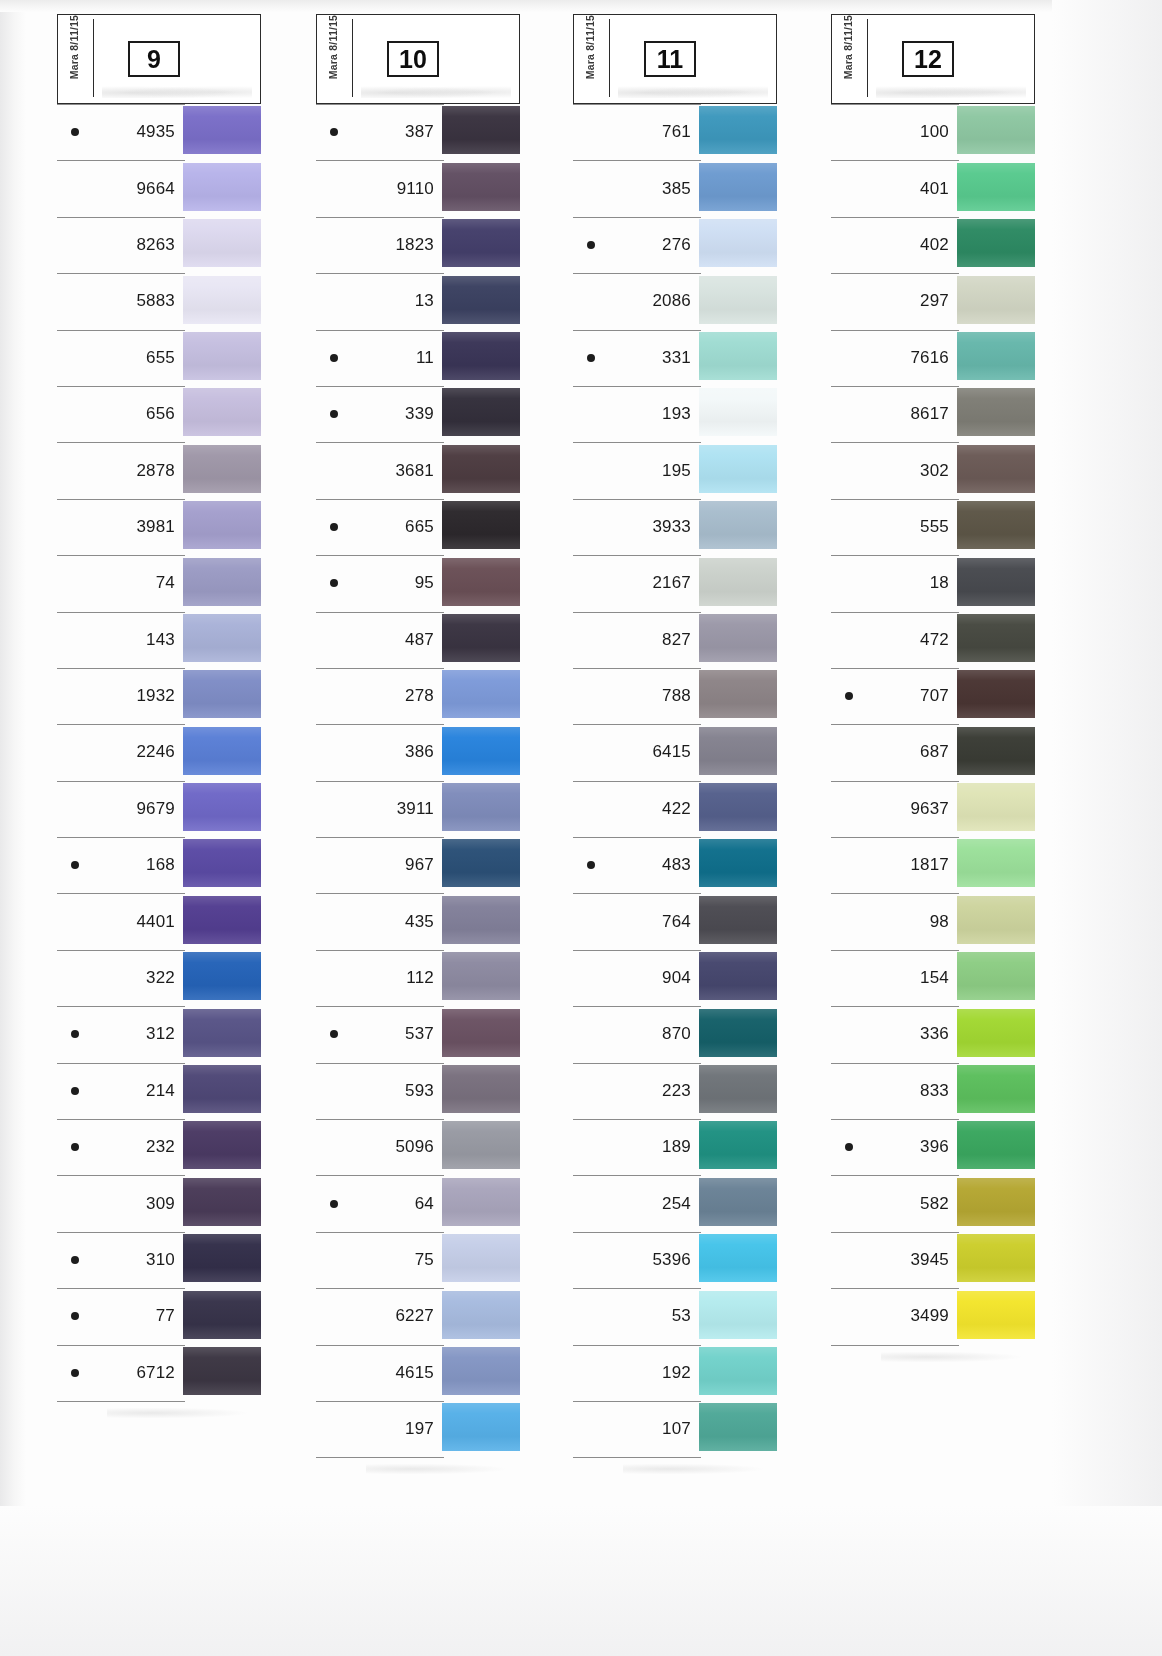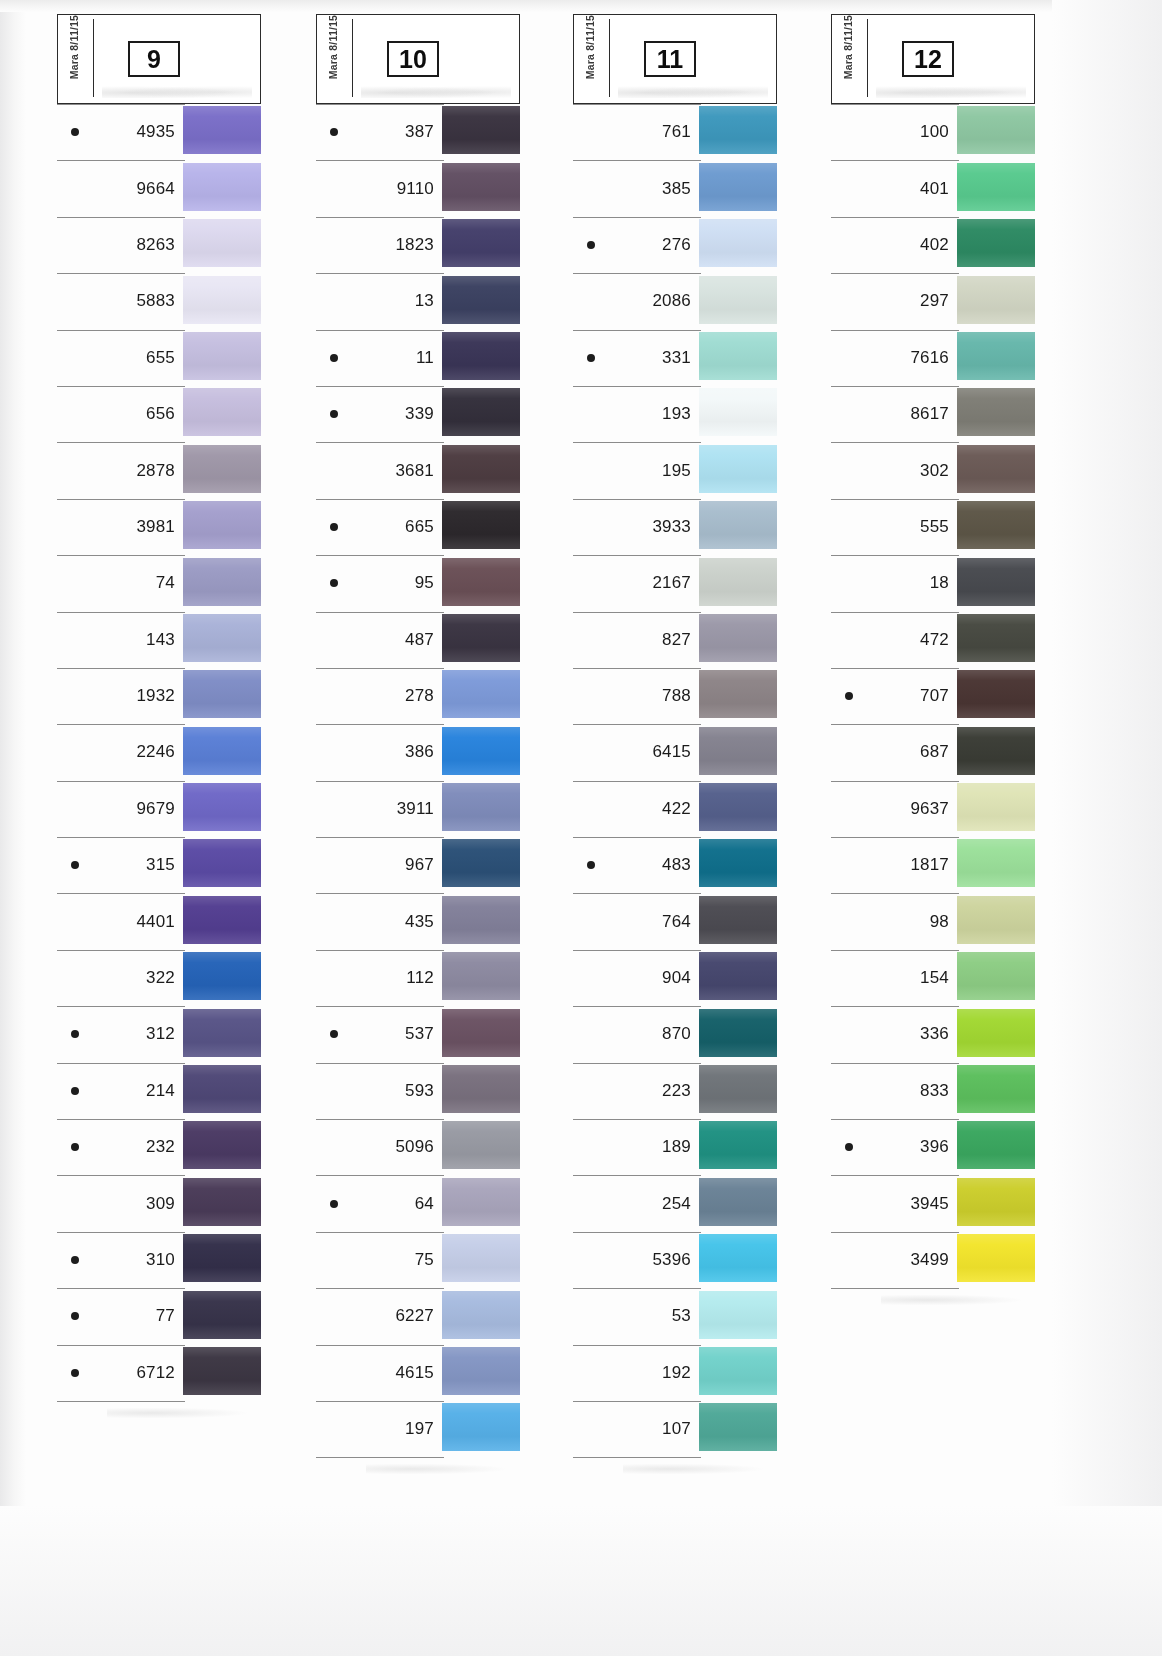--- a/index.html
+++ b/index.html
@@ -316,21 +316,21 @@
             <div class="row-rule"></div>
             <div class="row-label-wrap">
               <span class="row-code">9679</span>
             </div>
             <div class="row-swatch" style="background: rgb(111, 104, 199);"></div>
           </div>
           <div class="swatch-row">
             <div class="row-rule"></div>
             <div class="row-label-wrap">
               <span class="row-bullet"></span>
-              <span class="row-code">315</span>
+              <span class="row-code">168</span>
             </div>
             <div class="row-swatch" style="background: rgb(91, 75, 165);"></div>
           </div>
           <div class="swatch-row">
             <div class="row-rule"></div>
             <div class="row-label-wrap">
               <span class="row-code">4401</span>
             </div>
             <div class="row-swatch" style="background: rgb(83, 62, 145);"></div>
           </div>
@@ -921,20 +921,27 @@
             <div class="row-rule"></div>
             <div class="row-label-wrap">
               <span class="row-bullet"></span>
               <span class="row-code">396</span>
             </div>
             <div class="row-swatch" style="background: rgb(58, 167, 95);"></div>
           </div>
           <div class="swatch-row">
             <div class="row-rule"></div>
             <div class="row-label-wrap">
+              <span class="row-code">582</span>
+            </div>
+            <div class="row-swatch" style="background: rgb(181, 167, 50);"></div>
+          </div>
+          <div class="swatch-row">
+            <div class="row-rule"></div>
+            <div class="row-label-wrap">
               <span class="row-code">3945</span>
             </div>
             <div class="row-swatch" style="background: rgb(204, 206, 44);"></div>
           </div>
           <div class="swatch-row">
             <div class="row-rule"></div>
             <div class="row-label-wrap">
               <span class="row-code">3499</span>
             </div>
             <div class="row-swatch" style="background: rgb(243, 229, 44);"></div>

